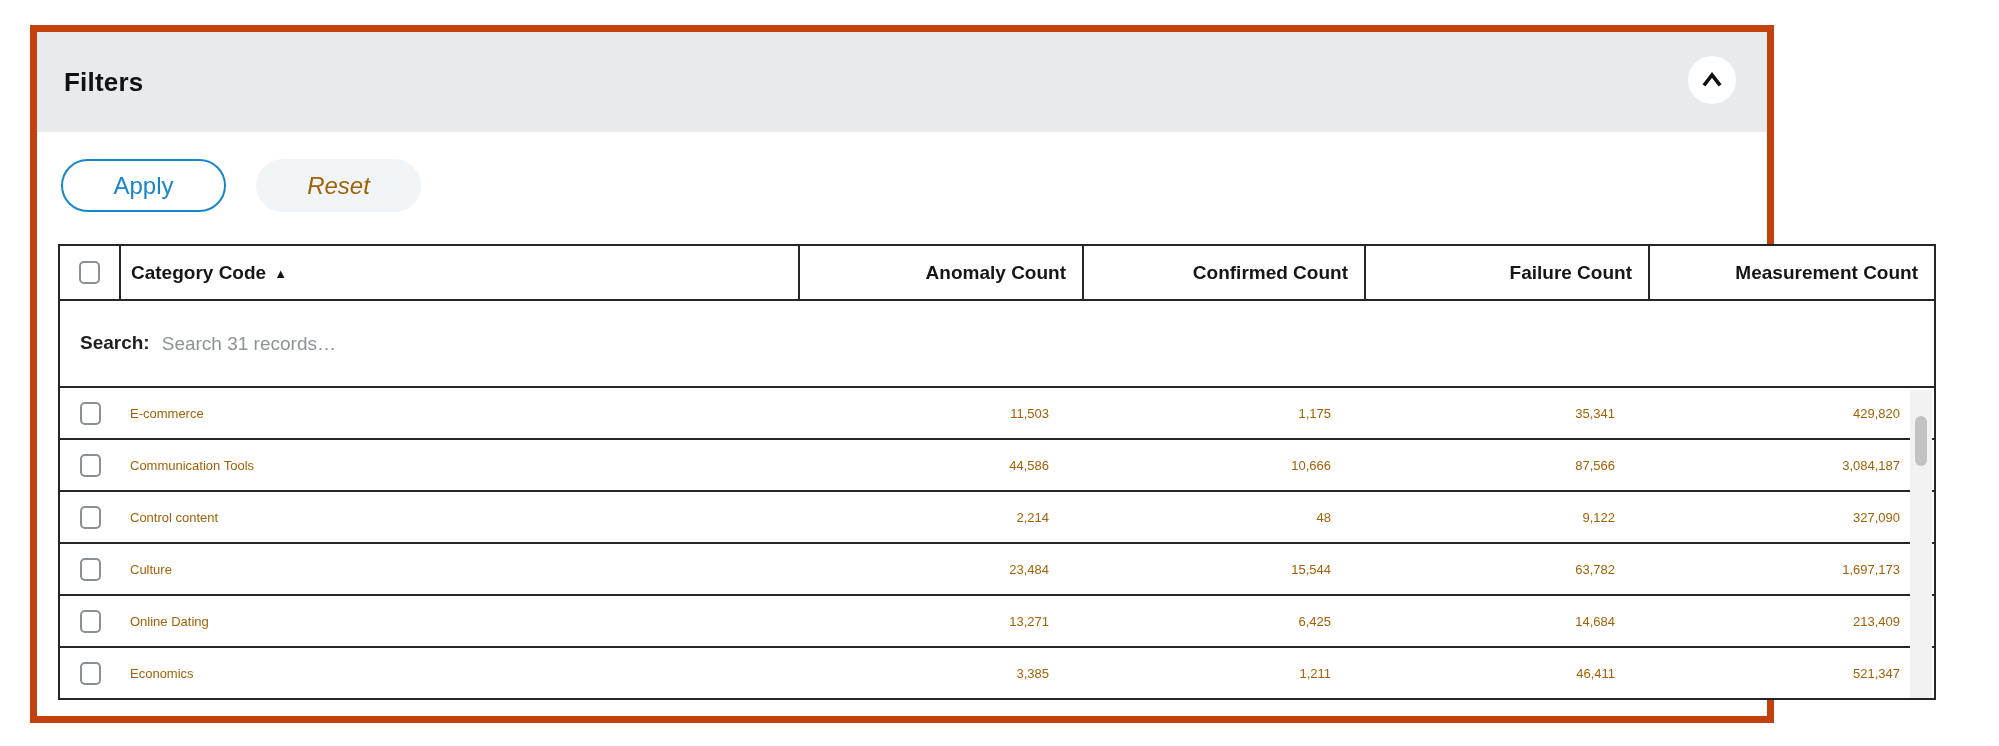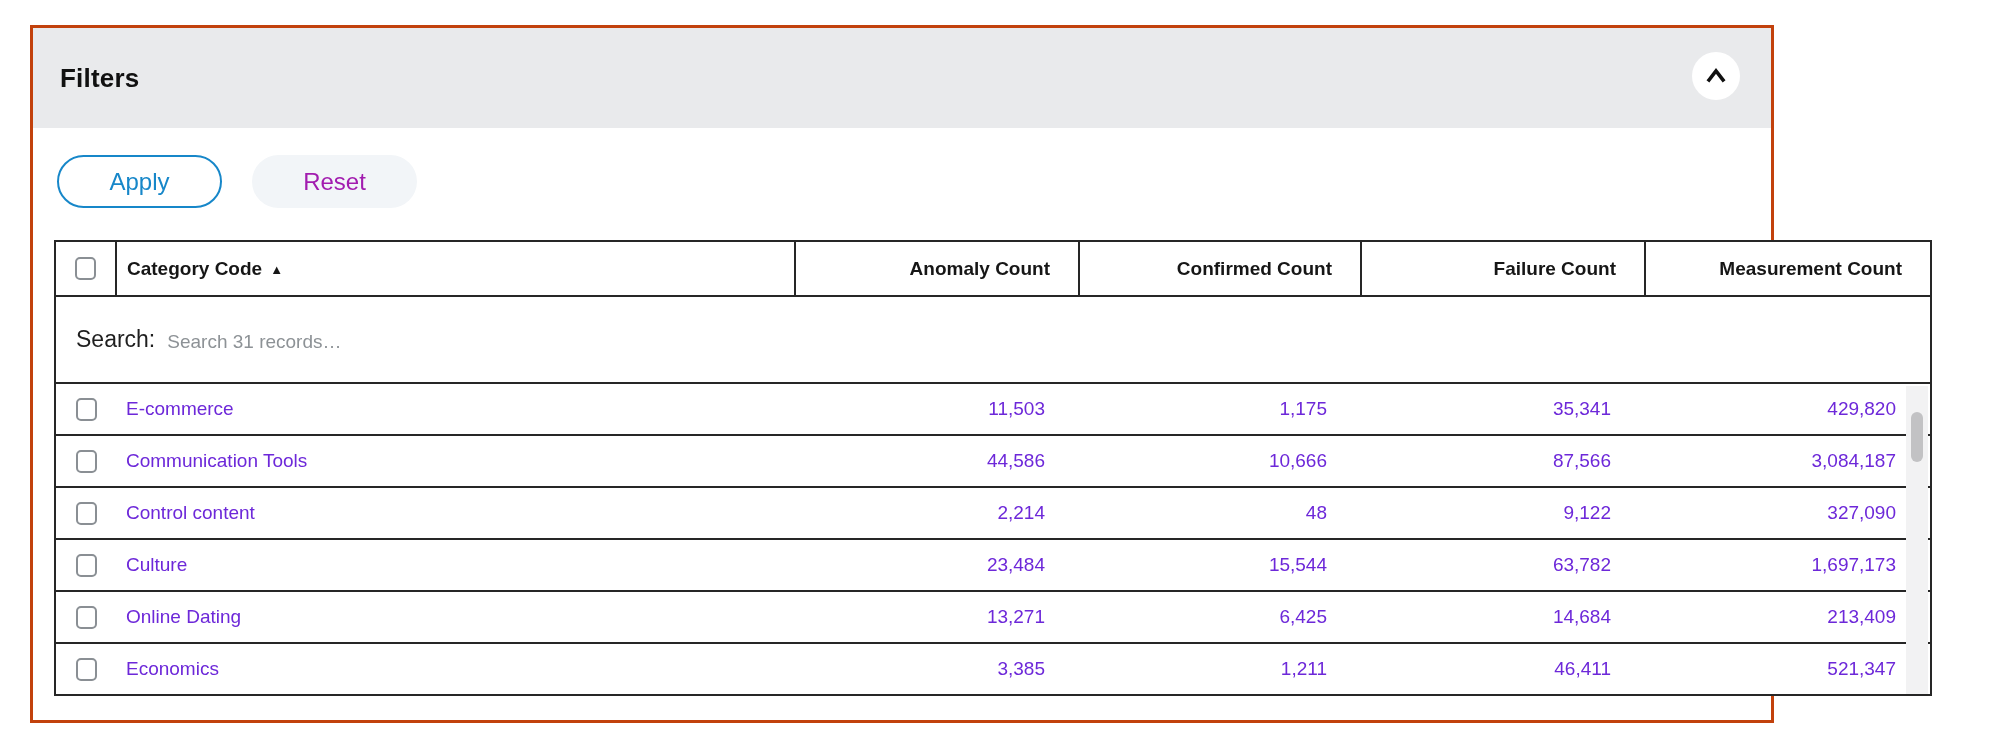--- a/index.html
+++ b/index.html
@@ -8,21 +8,21 @@
     font-family: "Liberation Sans", "DejaVu Sans", sans-serif;
     position: relative;
     overflow: hidden;
     color: #161616;
   }
   .panel {
     position: absolute;
     left: 30px; top: 25px;
     width: 1744px; height: 698px;
     background: #ffffff;
-    border: 3px solid #c2410c;
+    border: 7px solid #c2410c;
   }
   .panel-header {
     position: relative;
     height: 100px;
     background: #e9eaec;
     display: flex;
     align-items: center;
     padding-left: 27px;
   }
   .panel-title {
@@ -54,22 +54,23 @@
     cursor: pointer;
   }
   .btn-apply {
     background: #ffffff;
     border: 2px solid #1787c9;
     color: #1787c9;
   }
   .btn-reset {
     background: #f2f5f8;
     border: none;
-    color: #a21caf;
+    color: #a16207;
     margin-left: 30px;
+    font-style: italic;
   }
 
   .table-wrap {
     position: absolute;
     left: 21px; top: 212px;
     width: 1876px;
   }
   table {
     border-collapse: collapse;
     table-layout: fixed;
@@ -79,45 +80,45 @@
   }
   thead th {
     border: 2px solid #262626;
     height: 55px;
     font-size: 19px;
     font-weight: bold;
     color: #161616;
     cursor: pointer;
   }
   th.col-category { text-align: left; padding-left: 10px; border-radius: 8px; }
-  th.col-num { text-align: right; padding-right: 28px; }
+  th.col-num { text-align: right; padding-right: 16px; }
   .sort-arrow { font-size: 13px; margin-left: 8px; position: relative; top: -1px; }
 
   .search-row td {
     border: 2px solid #262626;
     height: 87px;
     padding-left: 20px;
   }
-  .search-label { font-weight: normal; color: #1f1f1f; font-size: 23px; margin-right: 12px; }
+  .search-label { font-weight: bold; color: #1f1f1f; font-size: 19px; margin-right: 12px; }
   .search-input {
     border: none; outline: none;
     font-family: "Liberation Sans", "DejaVu Sans", sans-serif;
     font-size: 19px;
     color: #ef4444;
     width: 1500px;
     background: transparent;
     vertical-align: middle;
   }
   .search-input::placeholder { color: #8d9296; opacity: 1; }
 
   tbody td {
     border-top: 2px solid #262626;
     height: 52px;
-    font-size: 19px;
-    color: #6d28d9;
+    font-size: 13px;
+    color: #a16207;
     background: #ffffff;
   }
   td.cell-category { text-align: left; padding-left: 10px; }
   td.cell-num { text-align: right; padding-right: 34px; }
   td.cell-cb, th.col-cb { text-align: center; }
   .cb {
     display: inline-block;
     width: 21px; height: 23px;
     border: 2px solid #8a8f94;
     border-radius: 5px;

